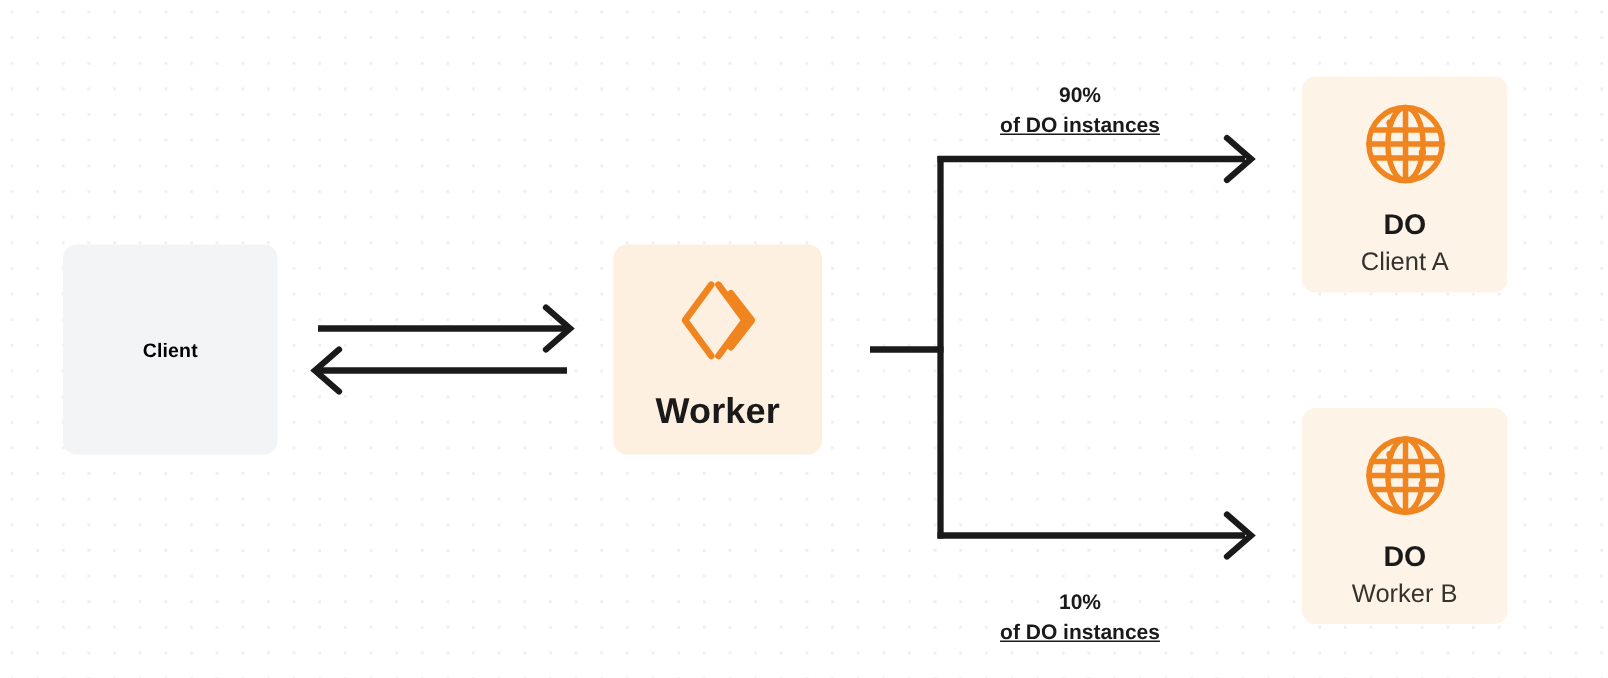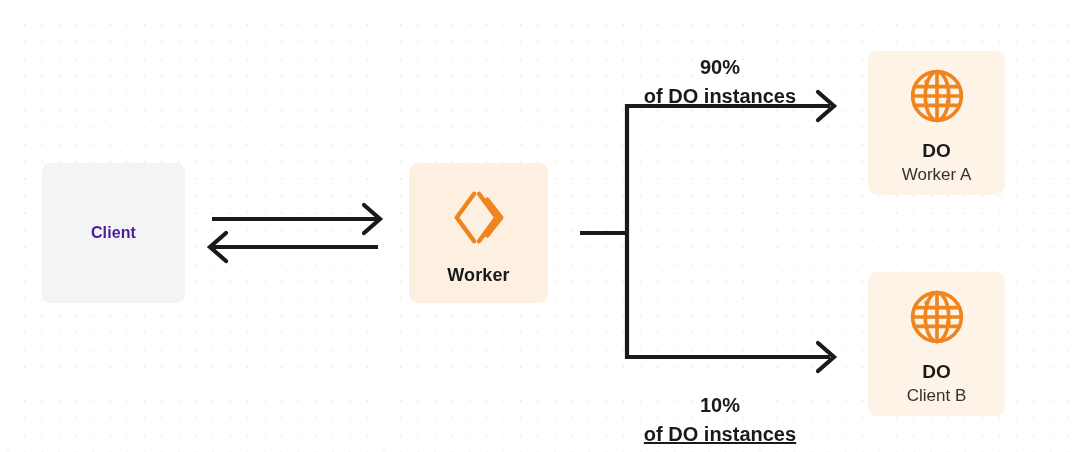--- a/index.html
+++ b/index.html
@@ -36,36 +36,36 @@
   }
 
   .node-client {
     left: 42px;
     top: 163px;
     width: 143px;
     height: 140px;
     background-color: #f3f4f6;
   }
   .node-client .node-title {
-    font-size: 16px;
-    font-weight: bold;
-    color: #4c1d95;
+    font-size: 13px;
+    font-weight: bold;
+    color: #000000;
     letter-spacing: 0.1px;
   }
 
   .node-worker {
     left: 409px;
     top: 163px;
     width: 139px;
     height: 140px;
     background-color: #fdf0e1;
     padding-top: 6px;
   }
   .node-worker .node-title {
-    font-size: 18px;
+    font-size: 24px;
     font-weight: bold;
     color: #1a1a1a;
     margin-top: 16px;
     letter-spacing: 0.1px;
   }
 
   .node-do {
     left: 868px;
     width: 137px;
     height: 144px;
@@ -101,21 +101,21 @@
     top: 0;
     width: 1072px;
     height: 452px;
     pointer-events: none;
   }
 
   
   .edge-label {
     position: absolute;
     text-align: center;
-    font-size: 20px;
+    font-size: 14px;
     font-weight: bold;
     color: #1a1a1a;
     line-height: 1.45;
     white-space: nowrap;
   }
   .edge-label-top    { left: 620px; top: 53px;  width: 200px; }
   .edge-label-bottom { left: 620px; top: 374px; width: 200px; margin-top: 17px; }
   .edge-label .pct { display: block; }
   .edge-label .desc { display: block; text-decoration: underline; }
 </style>
@@ -187,33 +187,33 @@
         <line x1="32" y1="6" x2="32" y2="58"></line>
         <line x1="8" y1="22" x2="56" y2="22"></line>
         <line x1="6" y1="32" x2="58" y2="32"></line>
         <line x1="8" y1="42" x2="56" y2="42"></line>
         <ellipse cx="32" cy="32" rx="12.5" ry="26"></ellipse>
         <circle cx="21" cy="17" r="2.6" fill="#f0841f" stroke="none"></circle>
         <circle cx="44" cy="38" r="2.6" fill="#f0841f" stroke="none"></circle>
       </svg>
     </span>
     <div class="node-title">DO</div>
-    <div class="node-sub">Worker A</div>
+    <div class="node-sub">Client A</div>
   </div>
 
   <div class="node node-do node-do-b">
     <span>
       <svg class="icon-globe" viewBox="0 0 64 64" xmlns="http://www.w3.org/2000/svg" fill="none" stroke="#f0841f" stroke-width="3.9" stroke-linecap="round" stroke-linejoin="round">
         <circle cx="32" cy="32" r="26"></circle>
         <line x1="32" y1="6" x2="32" y2="58"></line>
         <line x1="8" y1="22" x2="56" y2="22"></line>
         <line x1="6" y1="32" x2="58" y2="32"></line>
         <line x1="8" y1="42" x2="56" y2="42"></line>
         <ellipse cx="32" cy="32" rx="12.5" ry="26"></ellipse>
         <circle cx="21" cy="17" r="2.6" fill="#f0841f" stroke="none"></circle>
         <circle cx="44" cy="38" r="2.6" fill="#f0841f" stroke="none"></circle>
       </svg>
     </span>
     <div class="node-title">DO</div>
-    <div class="node-sub">Client B</div>
+    <div class="node-sub">Worker B</div>
   </div>
 
 </div>
 
 </body></html>

